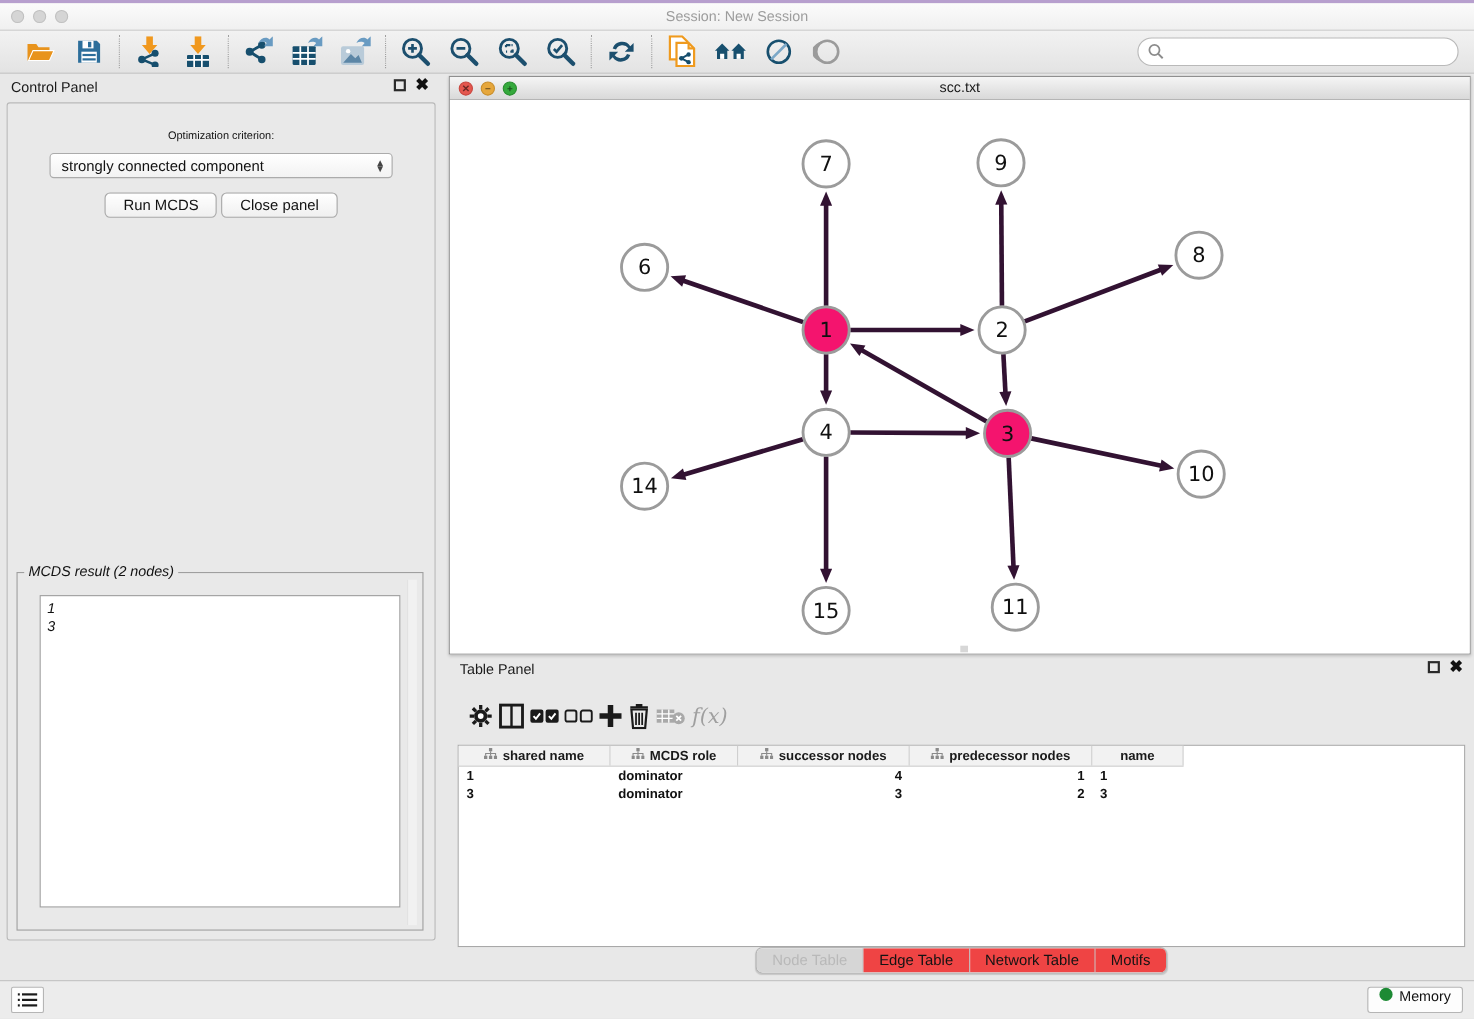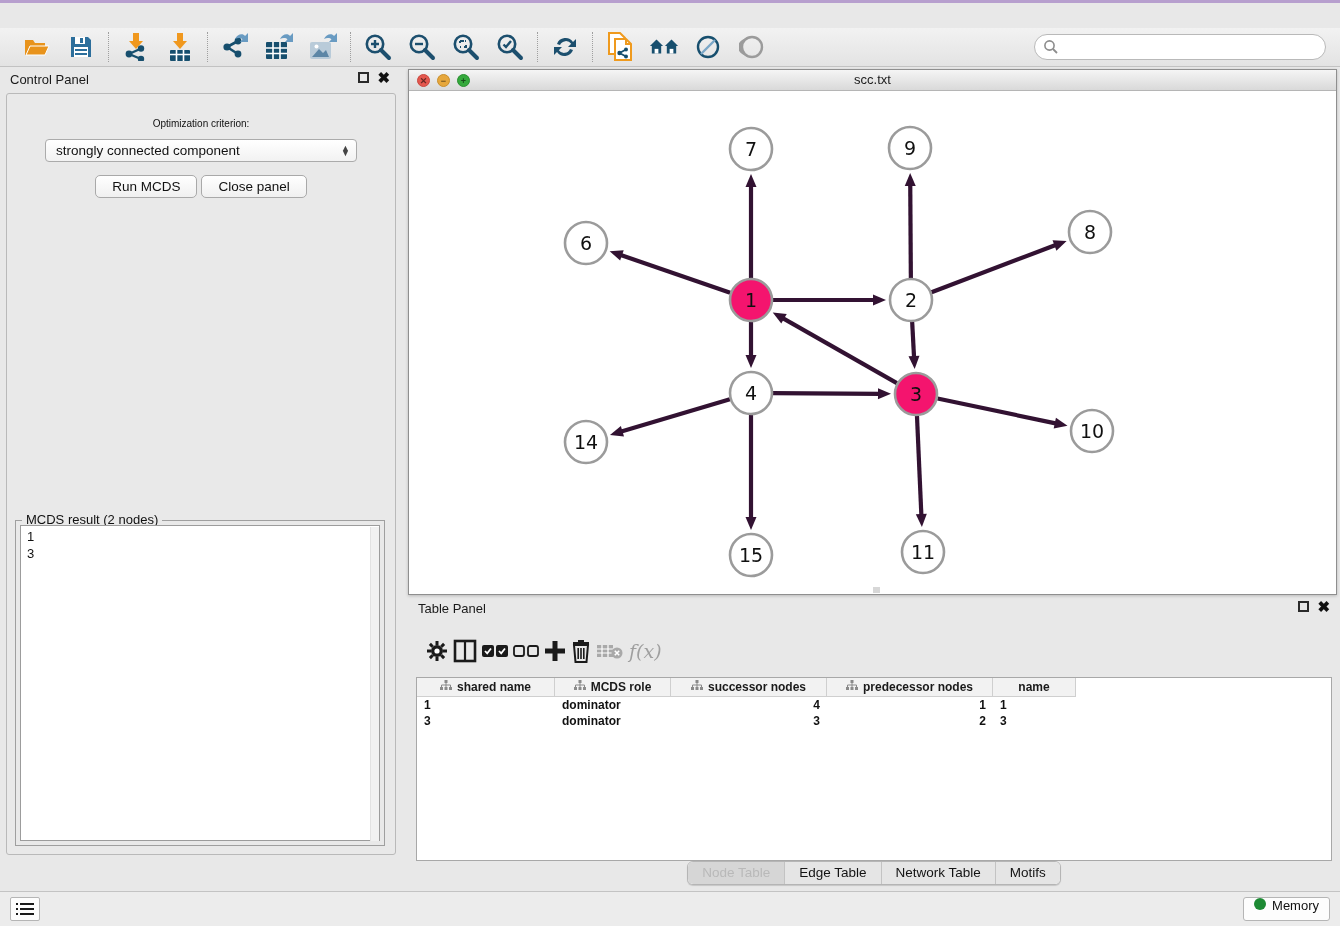--- a/index.html
+++ b/index.html
@@ -44,21 +44,21 @@
   .opt-label { text-align:center; margin-top:24px; font-size:10px; color:#111; }
   .criterion { margin:10px auto 0; width:312px; height:23px; background:linear-gradient(#fff,#f2f2f2);
     border:1px solid #ababab; border-radius:4px; display:flex; align-items:center; padding:0 6px 0 10px;
     font-size:13.5px; cursor:pointer; }
   .criterion .val { flex:1; }
   .stepper { display:flex; flex-direction:column; line-height:5px; font-size:9px; color:#444; }
   .btn-row { display:flex; justify-content:center; gap:4px; margin-top:13px; }
   .cbtn { height:23px; padding:0 16px; background:linear-gradient(#fff,#f0f0f0); border:1px solid #a9a9a9;
     border-radius:5px; font-size:13.5px; color:#111; cursor:pointer; font-family:"Liberation Sans",sans-serif; }
   .result-fs { position:absolute; left:8px; right:10px; top:426px; bottom:8px;
-    border:1px solid #9f9f9f; padding:4px; }
+    border:1px solid #9f9f9f; padding:20px;font-style:italic; }
   .result-legend { position:absolute; top:-9px; left:6px; background:#e9e9e9; padding:0 4px; font-size:13px; }
   .result-area { position:relative; width:100%; height:100%; background:#fff; border:1px solid #9c9c9c;
     font-size:13px; padding:2px 6px; white-space:pre; line-height:17px; overflow:hidden; }
   .result-scroll { position:absolute; right:0; top:0; width:9px; height:100%; background:#f1f1f1; border-left:1px solid #e2e2e2; }
 
   
   .net-window { position:absolute; left:408px; top:66px; width:929px; height:526px;
     border:1px solid #8f8f8f; background:#fff; box-shadow:0 1px 3px rgba(0,0,0,.2); }
   .net-titlebar { position:relative; height:21px; background:linear-gradient(#f5f5f5,#d9d9d9);
     border-bottom:1px solid #b5b5b5; }
@@ -79,40 +79,48 @@
   .fx { font-family:"DejaVu Serif", serif; font-style:italic; font-size:19px; color:#9f9f9f; }
   .grid-wrap { position:absolute; left:8px; right:8px; top:78px; bottom:30px; background:#fff; border:1px solid #a8a8a8;font-weight:bold; }
   .grid-header { display:flex; height:19px; background:#f2f2f2; border-bottom:1px solid #cfcfcf; width:max-content; }
   .gh-cell { display:flex; align-items:center; justify-content:center; gap:5px; font-size:12px; color:#1a1a1a;
     border-right:1px solid #cfcfcf; height:100%; cursor:pointer; }
   .grid-row { display:flex; height:16px; font-size:12px; }
   .g-cell { padding:0 7px; line-height:16px; overflow:hidden; }
   .tp-tabs-strip { position:absolute; left:0; right:0; bottom:0; height:30px; display:flex; justify-content:center; }
   .tp-tabs { display:flex; border:1px solid #b5b5b5; border-radius:6px; overflow:hidden; height:24px;
     background:#fff; box-shadow:0 1px 1px rgba(0,0,0,.15);text-align:center; }
-  .tp-tab { padding:3px 14px; font-size:13.5px; color:#131313; background:#e5e5e5; border-right:1px solid #c3c3c3; cursor:pointer; }
+  .tp-tab { padding:3px 14px; font-size:13.5px; color:#131313; background:#ef4444; border-right:1px solid #c3c3c3; cursor:pointer; }
   .tp-tab:last-child { border-right:none; }
   .tp-tab.active { background:#d6d6d6; color:#b9b9b9; }
 
   
   .statusbar { position:absolute; left:0; bottom:0; width:100%; height:35px; background:#ececec;
     border-top:1px solid #c3c3c3; }
   .list-btn { position:absolute; left:10px; top:5px; width:30px; height:24px; background:#fdfdfd;
     border:1px solid #b5b5b5; border-radius:2px; display:flex; align-items:center; justify-content:center; cursor:pointer; }
   .memory-btn { position:absolute; right:10px; top:5px; height:24px; background:#fdfdfd; border:1px solid #b5b5b5;
     border-radius:3px; display:flex; gap:6px; padding:0 10px; font-size:13px; cursor:pointer; }
   .mem-dot { width:12px; height:12px; border-radius:50%; background:#1d8a34; }
 
   svg.icon { display:block; }
 </style>
 </head>
 <body>
 
 <div class="app">
 
+  <div class="titlebar">
+    <div class="traffic">
+      <span class="dot"></span>
+      <span class="dot"></span>
+      <span class="dot"></span>
+    </div>
+    <div class="win-title">Session: New Session</div>
+  </div>
 
   <div class="toolbar">
     <div class="tgroup">
       <span class="tbtn">
         <svg class="icon" width="28" height="24" viewBox="0 0 28 24">
             <path d="M2 5h8l2 3h10v3H7L3 20H2z" fill="#e8931c"></path>
             <path d="M7 11h19l-4 9H3z" fill="#e8931c" stroke="#fff" stroke-width="1"></path>
           </svg>
       </span>
       <span class="tbtn">

